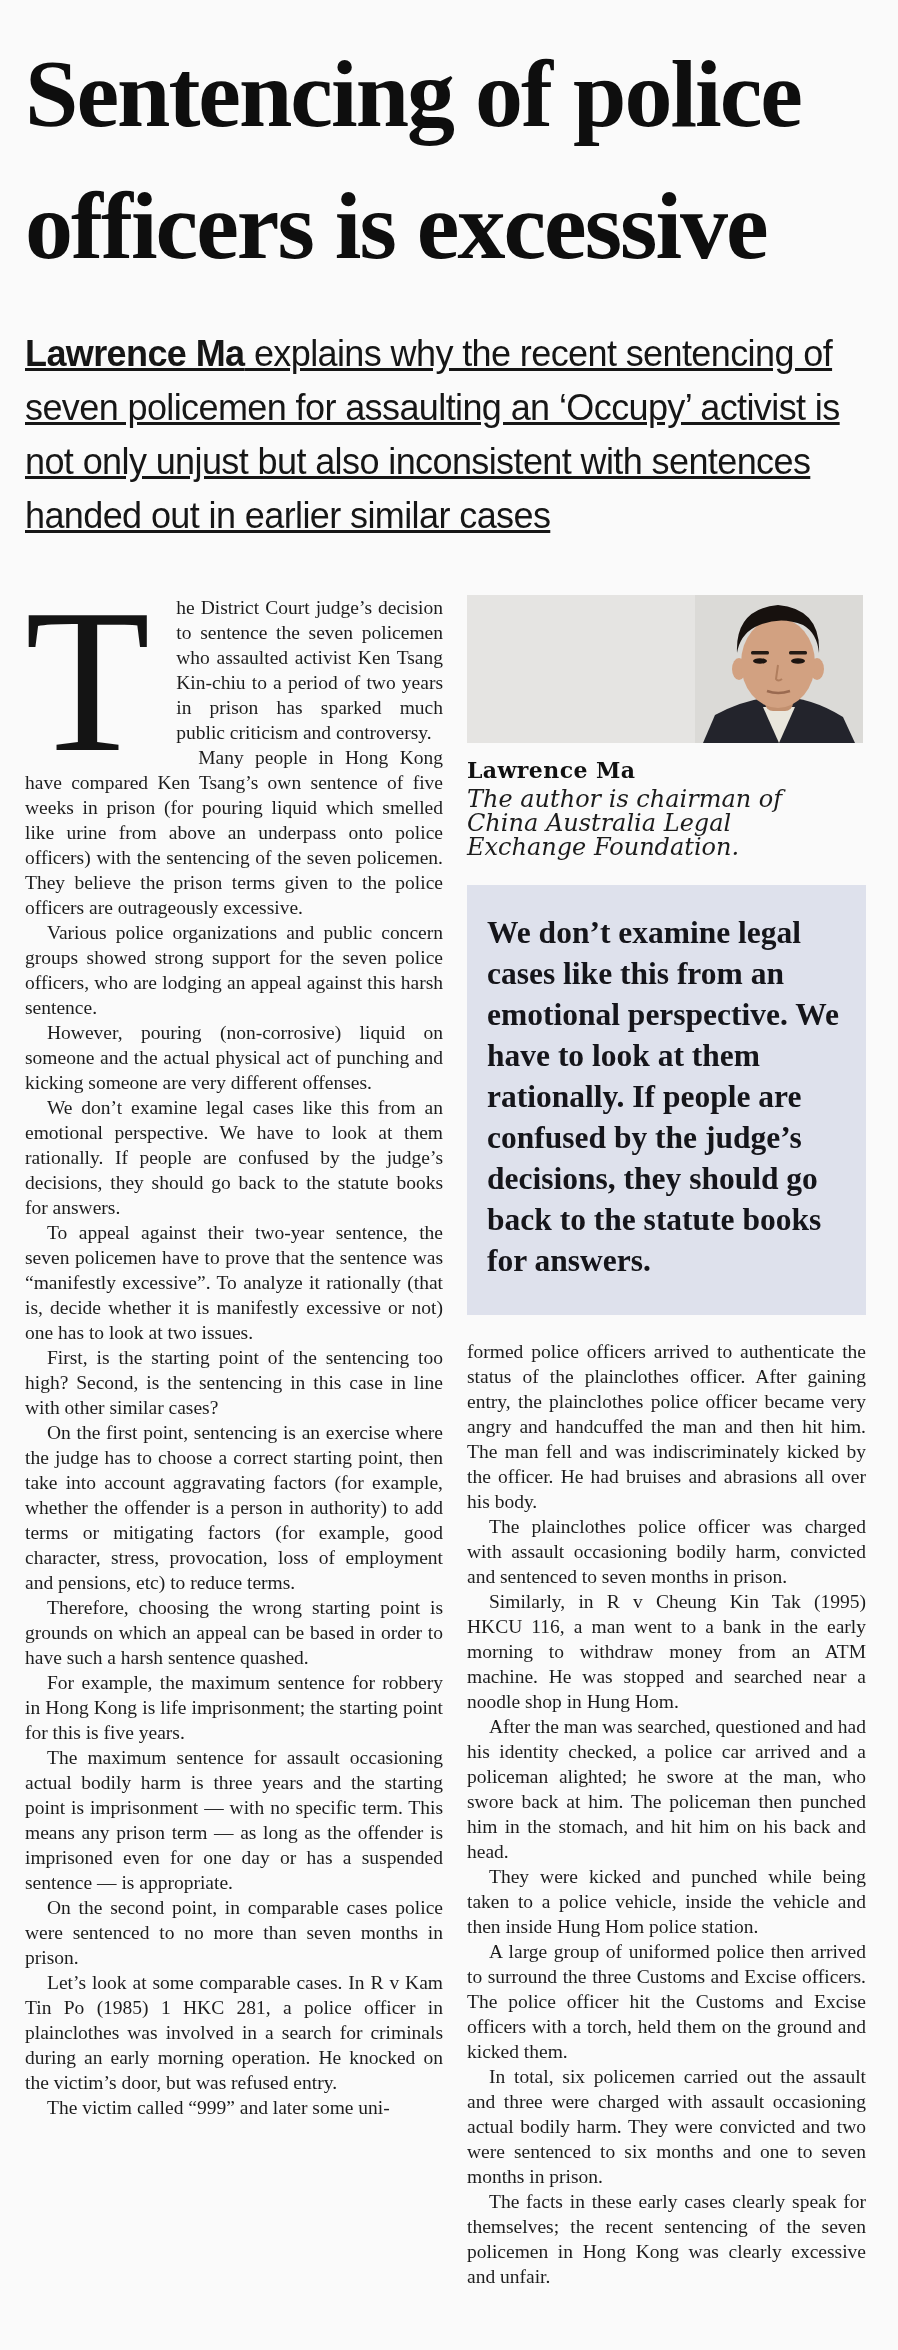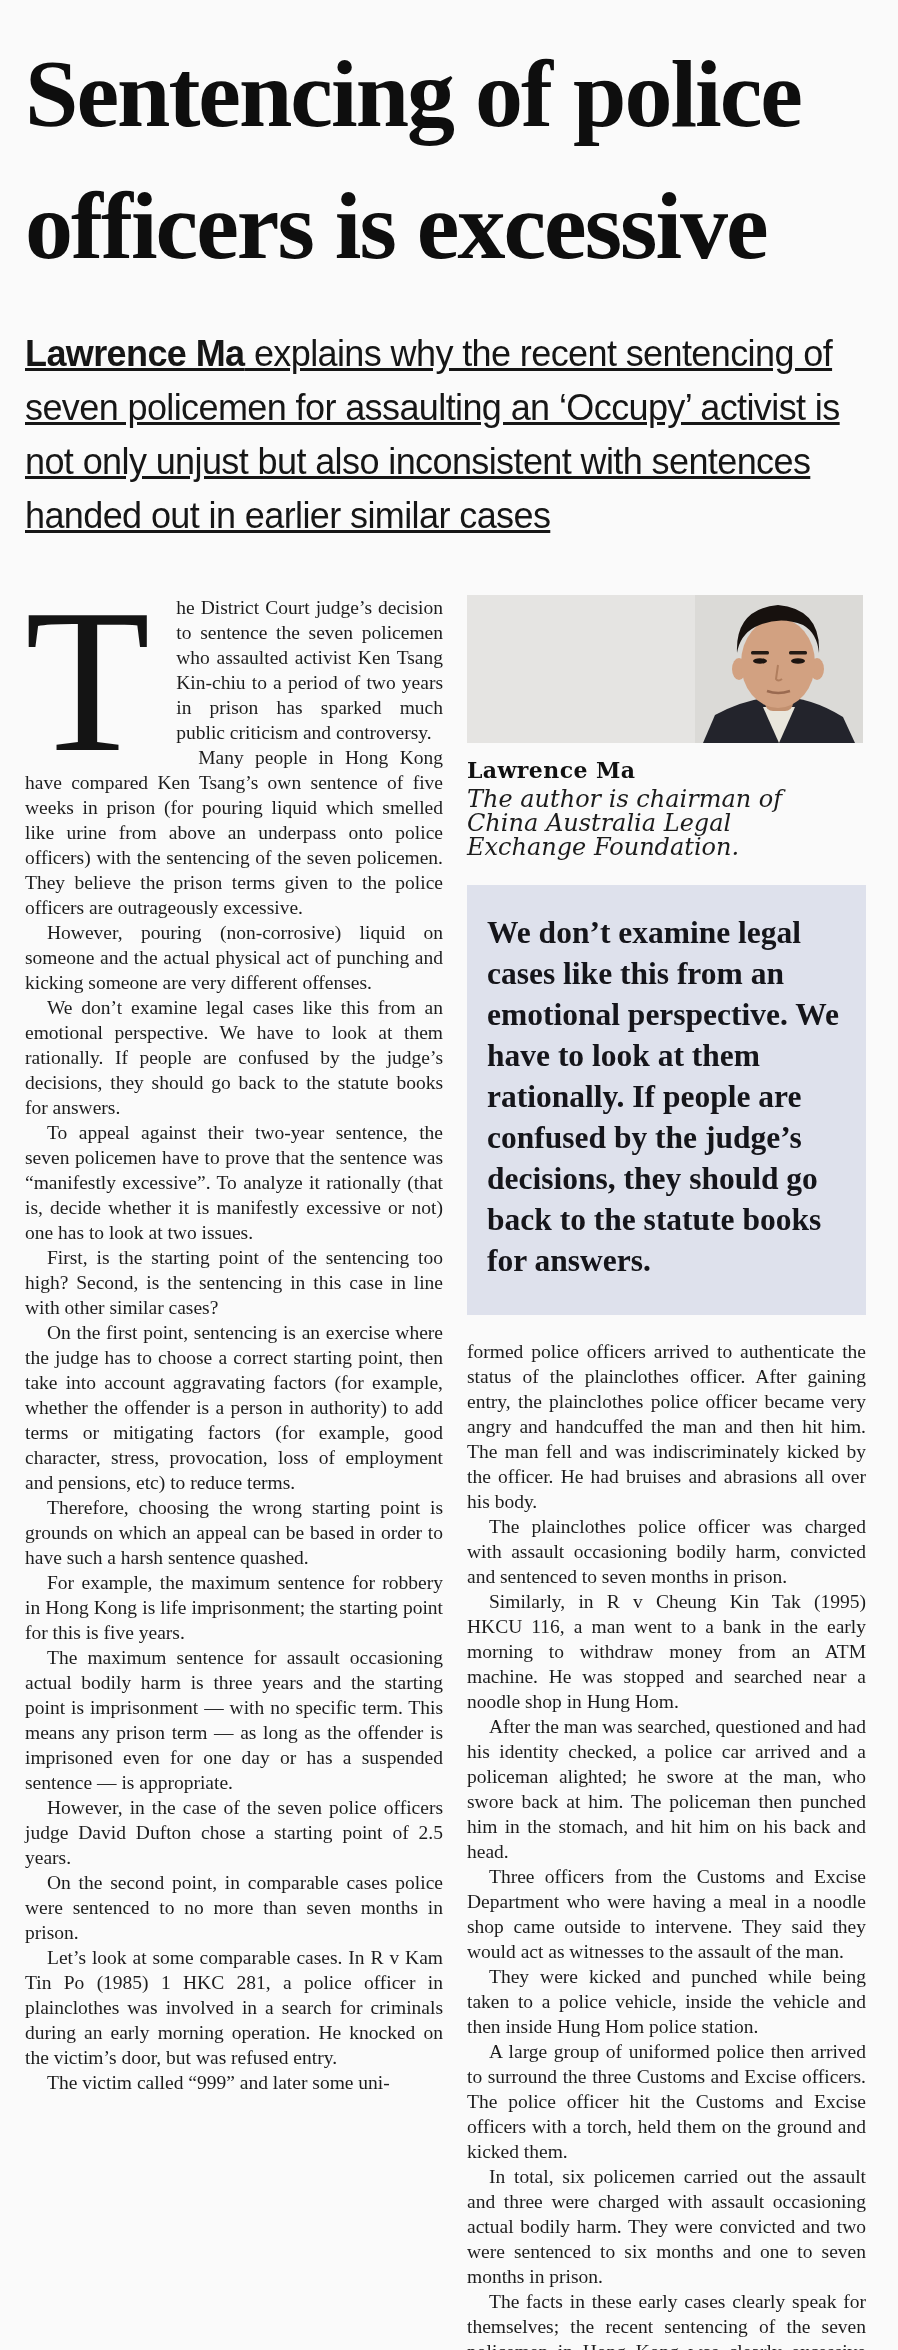--- a/index.html
+++ b/index.html
@@ -115,29 +115,29 @@
   <h1 class="headline">Sentencing of police officers is excessive</h1>
 
   <p class="standfirst"><span class="sf-author">Lawrence Ma</span><span> explains why the recent sentencing of seven policemen for assaulting an ‘Occupy’ activist is not only unjust but also inconsistent with sentences handed out in earlier similar cases</span></p>
 
   <div class="article">
 
     <div class="bodycol col-left">
       <p class="lead"><span class="dropcap">T</span><span>he District Court judge’s decision to sentence the seven policemen who assaulted activist Ken Tsang Kin-chiu to a period of two years in prison has sparked much public criticism and controversy.</span></p>
       <div class="col-body">
           <p>Many people in Hong Kong have compared Ken Tsang’s own sentence of five weeks in prison (for pouring liquid which smelled like urine from above an underpass onto police officers) with the sentencing of the seven policemen. They believe the prison terms given to the police officers are outrageously excessive.</p>
+          <p>Various police organizations and public concern groups showed strong support for the seven police officers, who are lodging an appeal against this harsh sentence.</p>
           <p>However, pouring (non-corrosive) liquid on someone and the actual physical act of punching and kicking someone are very different offenses.</p>
           <p>We don’t examine legal cases like this from an emotional perspective. We have to look at them rationally. If people are confused by the judge’s decisions, they should go back to the statute books for answers.</p>
           <p>To appeal against their two-year sentence, the seven policemen have to prove that the sentence was “manifestly excessive”. To analyze it rationally (that is, decide whether it is manifestly excessive or not) one has to look at two issues.</p>
           <p>First, is the starting point of the sentencing too high? Second, is the sentencing in this case in line with other similar cases?</p>
           <p>On the first point, sentencing is an exercise where the judge has to choose a correct starting point, then take into account aggravating factors (for example, whether the offender is a person in authority) to add terms or mitigating factors (for example, good character, stress, provocation, loss of employment and pensions, etc) to reduce terms.</p>
           <p>Therefore, choosing the wrong starting point is grounds on which an appeal can be based in order to have such a harsh sentence quashed.</p>
           <p>For example, the maximum sentence for robbery in Hong Kong is life imprisonment; the starting point for this is five years.</p>
           <p>The maximum sentence for assault occasioning actual bodily harm is three years and the starting point is imprisonment — with no specific term. This means any prison term — as long as the offender is imprisoned even for one day or has a suspended sentence — is appropriate.</p>
-          <p>However, in the case of the seven police officers judge David Dufton chose a starting point of 2.5 years.</p>
           <p>On the second point, in comparable cases police were sentenced to no more than seven months in prison.</p>
           <p>Let’s look at some comparable cases. In R v Kam Tin Po (1985) 1 HKC 281, a police officer in plainclothes was involved in a search for criminals during an early morning operation. He knocked on the victim’s door, but was refused entry.</p>
           <p>The victim called “999” and later some uni-</p>
         </div>
     </div>
 
     <div class="bodycol col-right">
 
       <svg class="photo" viewBox="0 0 396 148" xmlns="http://www.w3.org/2000/svg" role="img">
         <rect x="0" y="0" width="396" height="148" fill="var(--photo-bg)"></rect>
@@ -173,21 +173,20 @@
 
       <div class="pullquote">
         <div class="pullquote-text">We don’t examine legal cases like this from an emotional perspective. We have to look at them rationally. If people are confused by the judge’s decisions, they should go back to the statute books for answers.</div>
       </div>
 
       <div class="col-body">
           <p>formed police officers arrived to authenticate the status of the plainclothes officer. After gaining entry, the plainclothes police officer became very angry and handcuffed the man and then hit him. The man fell and was indiscriminately kicked by the officer. He had bruises and abrasions all over his body.</p>
           <p>The plainclothes police officer was charged with assault occasioning bodily harm, convicted and sentenced to seven months in prison.</p>
           <p>Similarly, in R v Cheung Kin Tak (1995) HKCU 116, a man went to a bank in the early morning to withdraw money from an ATM machine. He was stopped and searched near a noodle shop in Hung Hom.</p>
           <p>After the man was searched, questioned and had his identity checked, a police car arrived and a policeman alighted; he swore at the man, who swore back at him. The policeman then punched him in the stomach, and hit him on his back and head.</p>
-          <p>Three officers from the Customs and Excise Department who were having a meal in a noodle shop came outside to intervene. They said they would act as witnesses to the assault of the man.</p>
           <p>They were kicked and punched while being taken to a police vehicle, inside the vehicle and then inside Hung Hom police station.</p>
           <p>A large group of uniformed police then arrived to surround the three Customs and Excise officers. The police officer hit the Customs and Excise officers with a torch, held them on the ground and kicked them.</p>
           <p>In total, six policemen carried out the assault and three were charged with assault occasioning actual bodily harm. They were convicted and two were sentenced to six months and one to seven months in prison.</p>
           <p>The facts in these early cases clearly speak for themselves; the recent sentencing of the seven policemen in Hong Kong was clearly excessive and unfair.</p>
         </div>
     </div>
 
   </div>
 </div>
 

